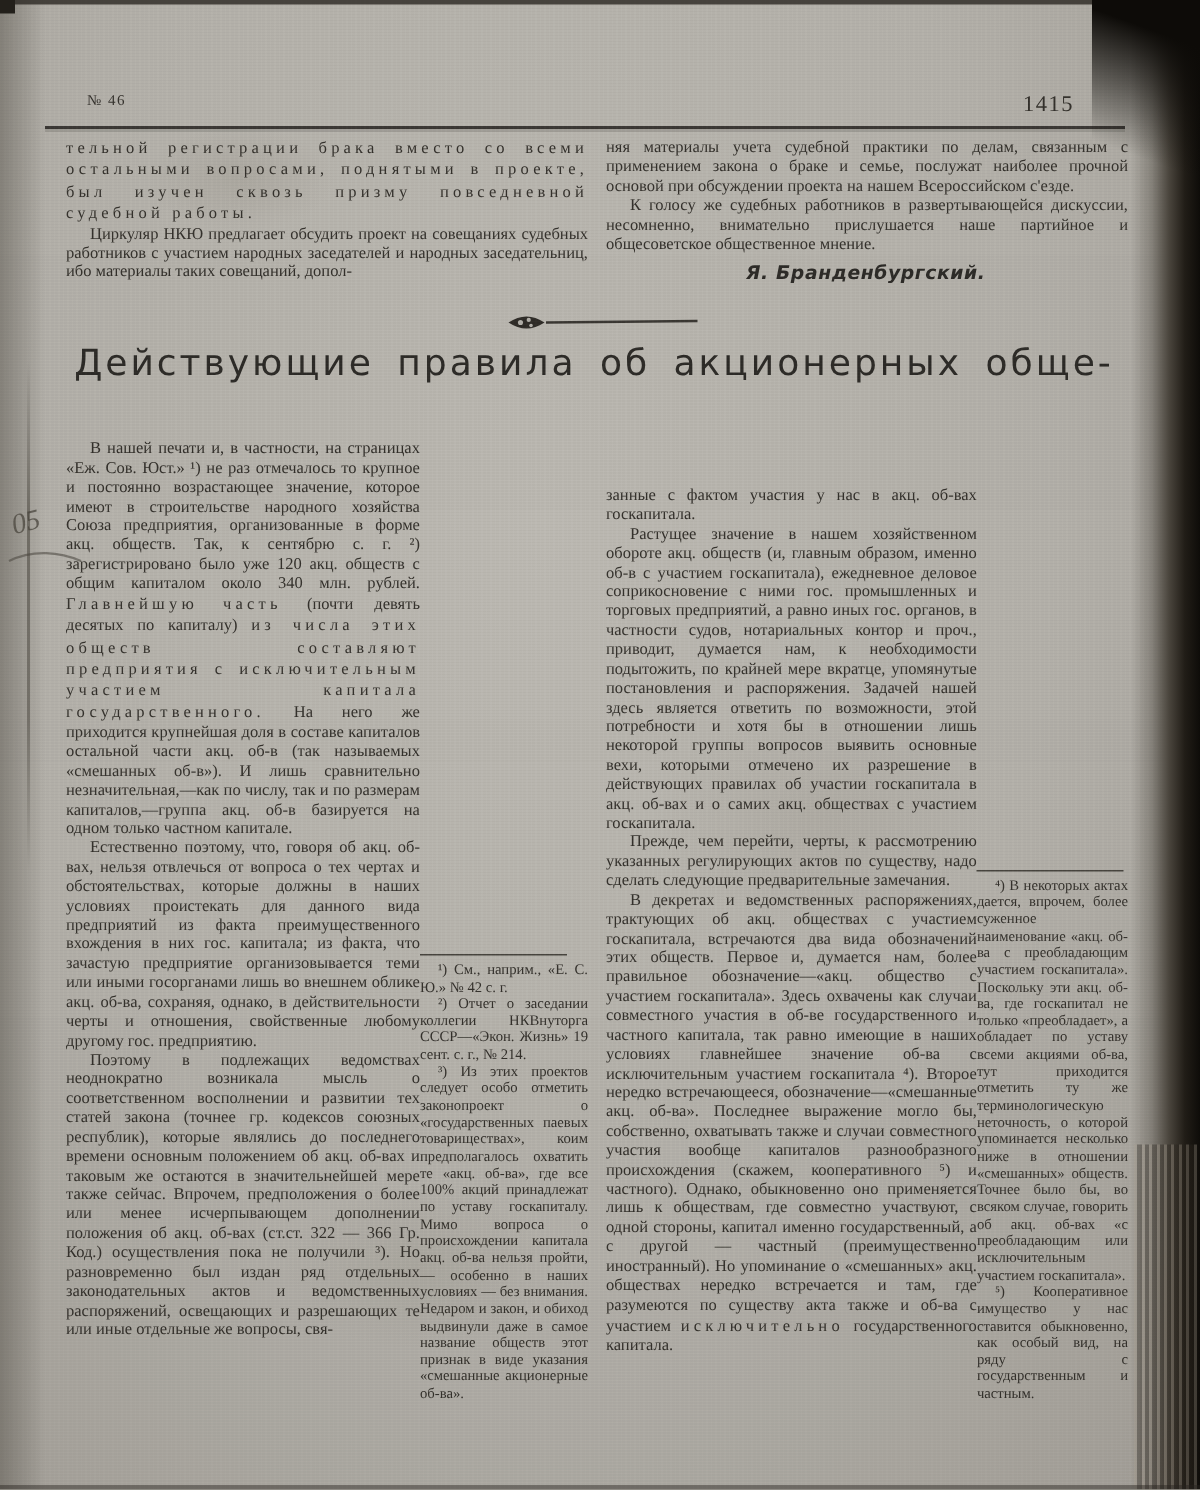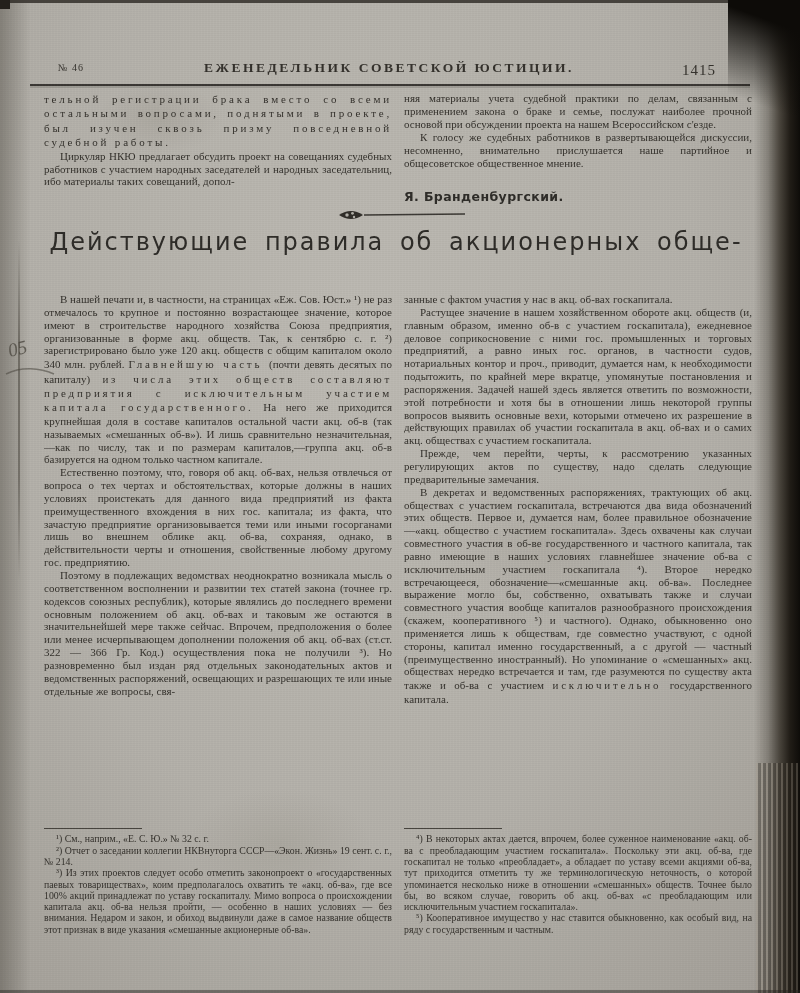--- a/index.html
+++ b/index.html
@@ -22,29 +22,29 @@
   .hrule{position:absolute;left:30px;right:50px;top:84px;height:2px;background:#3a3733;
          box-shadow:0 2px 0 rgba(58,55,51,.18);}
   
   .col{position:absolute;width:348px;text-align:justify;font-size:11px;line-height:12.9px;}
   .para{margin:0;}
   .indent{text-indent:16px;}
   .sperr{letter-spacing:2.8px;line-height:14.4px;}
   .prev-left{left:44px;top:92px;height:122px;overflow:hidden;}
   .prev-left .sperr{font-size:11px;}
   .prev-right{left:404px;top:92px;height:122px;overflow:hidden;}
-  .signature{padding-right:95px;margin-top:22px;font-family:"DejaVu Sans",sans-serif;
-             font-weight:bold;font-size:12.5px;letter-spacing:.4px;color:#2d2b27;}
+  .signature{text-align:right;padding-right:95px;margin-top:7px;font-family:"DejaVu Sans",sans-serif;
+             font-weight:bold;font-size:12.5px;letter-spacing:.4px;color:#2d2b27;font-style:italic;}
   
   .divider{position:absolute;left:337px;top:206px;width:130px;height:18px;}
   .title{position:absolute;left:40px;width:712px;top:227px;margin:0;text-align:center;
          font-family:"DejaVu Sans",sans-serif;font-weight:normal;font-size:24px;line-height:31px;
          letter-spacing:2px;word-spacing:6px;color:#2d2b27;}
   
-  .art-col{position:absolute;top:293px;width:348px;height:642px;display:flex;flex-direction:column;
+  .art-col{position:absolute;top:293px;width:348px;height:642px;display:flex;flex-direction:row;
            text-align:justify;font-size:11px;line-height:12.85px;overflow:hidden;}
   .art-left{left:44px;}
   .art-right{left:404px;align-items:center;}
   .fnblock{margin-top:auto;font-size:9.8px;line-height:11.3px;}
   .fnrule{width:98px;height:1px;background:#45423c;margin:7px 0 4px;}
   .fn{margin:0;text-indent:12px;text-align:justify;}
   
   .pencil{position:absolute;left:8px;top:338px;transform:rotate(-14deg);font-size:19px;
           font-style:italic;color:rgba(70,66,58,.75);}
   .pencil-stroke{position:absolute;left:4px;top:364px;}
@@ -63,21 +63,20 @@
              background:repeating-linear-gradient(90deg, rgba(170,160,145,.55) 0 2px, rgba(40,35,28,.65) 2px 5px);}
   .edge-bottom{position:absolute;bottom:0;left:0;right:0;height:3px;background:rgba(40,36,30,.45);}
 </style>
 </head>
 <body>
 
 <div class="scan">
 
   <div class="header">
     <span class="issue">№ 46</span>
-    <span class="journal">ЕЖЕНЕДЕЛЬНИК СОВЕТСКОЙ ЮСТИЦИИ.</span>
     <span class="pageno">1415</span>
   </div>
   <div class="hrule"></div>
 
   <div class="col prev-left">
       <p class="para"><span class="sperr">тельной регистрации брака вместо со всеми остальными вопросами, поднятыми в проекте, был изучен сквозь призму повседневной судебной работы.</span></p>
       <p class="para indent"><span>Циркуляр НКЮ предлагает обсудить проект на совещаниях судебных работников с участием народных заседателей и народных заседательниц, ибо материалы таких совещаний, допол-</span></p>
     </div>
   <div class="col prev-right">
     <div>
@@ -103,21 +102,21 @@
 
   <div class="art-col art-left">
     <div>
         <p class="para indent"><span>В нашей печати и, в частности, на страницах «Еж. Сов. Юст.» ¹) не раз отмечалось то крупное и постоянно возрастающее значение, которое имеют в строительстве народного хозяйства Союза предприятия, организованные в форме акц. обществ. Так, к сентябрю с. г. ²) зарегистрировано было уже 120 акц. обществ с общим капиталом около 340 млн. рублей. </span><span class="sperr">Главнейшую часть </span><span>(почти девять десятых по капиталу) </span><span class="sperr">из числа этих обществ составляют предприятия с исключительным участием капитала государственного.</span><span> На него же приходится крупнейшая доля в составе капиталов остальной части акц. об-в (так называемых «смешанных об-в»). И лишь сравнительно незначительная,—как по числу, так и по размерам капиталов,—группа акц. об-в базируется на одном только частном капитале.</span></p>
         <p class="para indent"><span>Естественно поэтому, что, говоря об акц. об-вах, нельзя отвлечься от вопроса о тех чертах и обстоятельствах, которые должны в наших условиях проистекать для данного вида предприятий из факта преимущественного вхождения в них гос. капитала; из факта, что зачастую предприятие организовывается теми или иными госорганами лишь во внешнем облике акц. об-ва, сохраняя, однако, в действительности черты и отношения, свойственные любому другому гос. предприятию.</span></p>
         <p class="para indent"><span>Поэтому в подлежащих ведомствах неоднократно возникала мысль о соответственном восполнении и развитии тех статей закона (точнее гр. кодексов союзных республик), которые являлись до последнего времени основным положением об акц. об-вах и таковым же остаются в значительнейшей мере также сейчас. Впрочем, предположения о более или менее исчерпывающем дополнении положения об акц. об-вах (ст.ст. 322 — 366 Гр. Код.) осуществления пока не получили ³). Но разновременно был издан ряд отдельных законодательных актов и ведомственных распоряжений, освещающих и разрешающих те или иные отдельные же вопросы, свя-</span></p>
       </div>
     <div class="fnblock">
       <div class="fnrule"></div>
       <div>
-          <p class="fn">¹) См., наприм., «Е. С. Ю.» № 32 с. г.</p>
+          <p class="fn">¹) См., наприм., «Е. С. Ю.» № 42 с. г.</p>
           <p class="fn">²) Отчет о заседании коллегии НКВнуторга СССР—«Экон. Жизнь» 19 сент. с. г., № 214.</p>
           <p class="fn">³) Из этих проектов следует особо отметить законопроект о «государственных паевых товариществах», коим предполагалось охватить те «акц. об-ва», где все 100% акций принадлежат по уставу госкапиталу. Мимо вопроса о происхождении капитала акц. об-ва нельзя пройти, — особенно в наших условиях — без внимания. Недаром и закон, и обиход выдвинули даже в самое название обществ этот признак в виде указания «смешанные акционерные об-ва».</p>
         </div>
     </div>
   </div>
 
   <div class="art-col art-right">
     <div>
         <p class="para"><span>занные с фактом участия у нас в акц. об-вах госкапитала.</span></p>
         <p class="para indent"><span>Растущее значение в нашем хозяйственном обороте акц. обществ (и, главным образом, именно об-в с участием госкапитала), ежедневное деловое соприкосновение с ними гос. промышленных и торговых предприятий, а равно иных гос. органов, в частности судов, нотариальных контор и проч., приводит, думается нам, к необходимости подытожить, по крайней мере вкратце, упомянутые постановления и распоряжения. Задачей нашей здесь является ответить по возможности, этой потребности и хотя бы в отношении лишь некоторой группы вопросов выявить основные вехи, которыми отмечено их разрешение в действующих правилах об участии госкапитала в акц. об-вах и о самих акц. обществах с участием госкапитала.</span></p>

